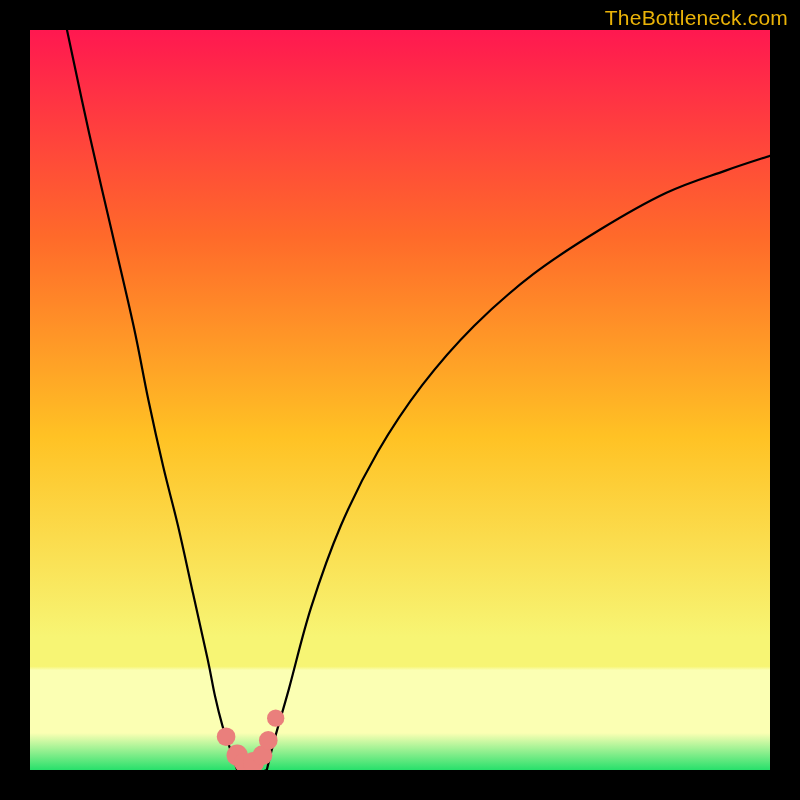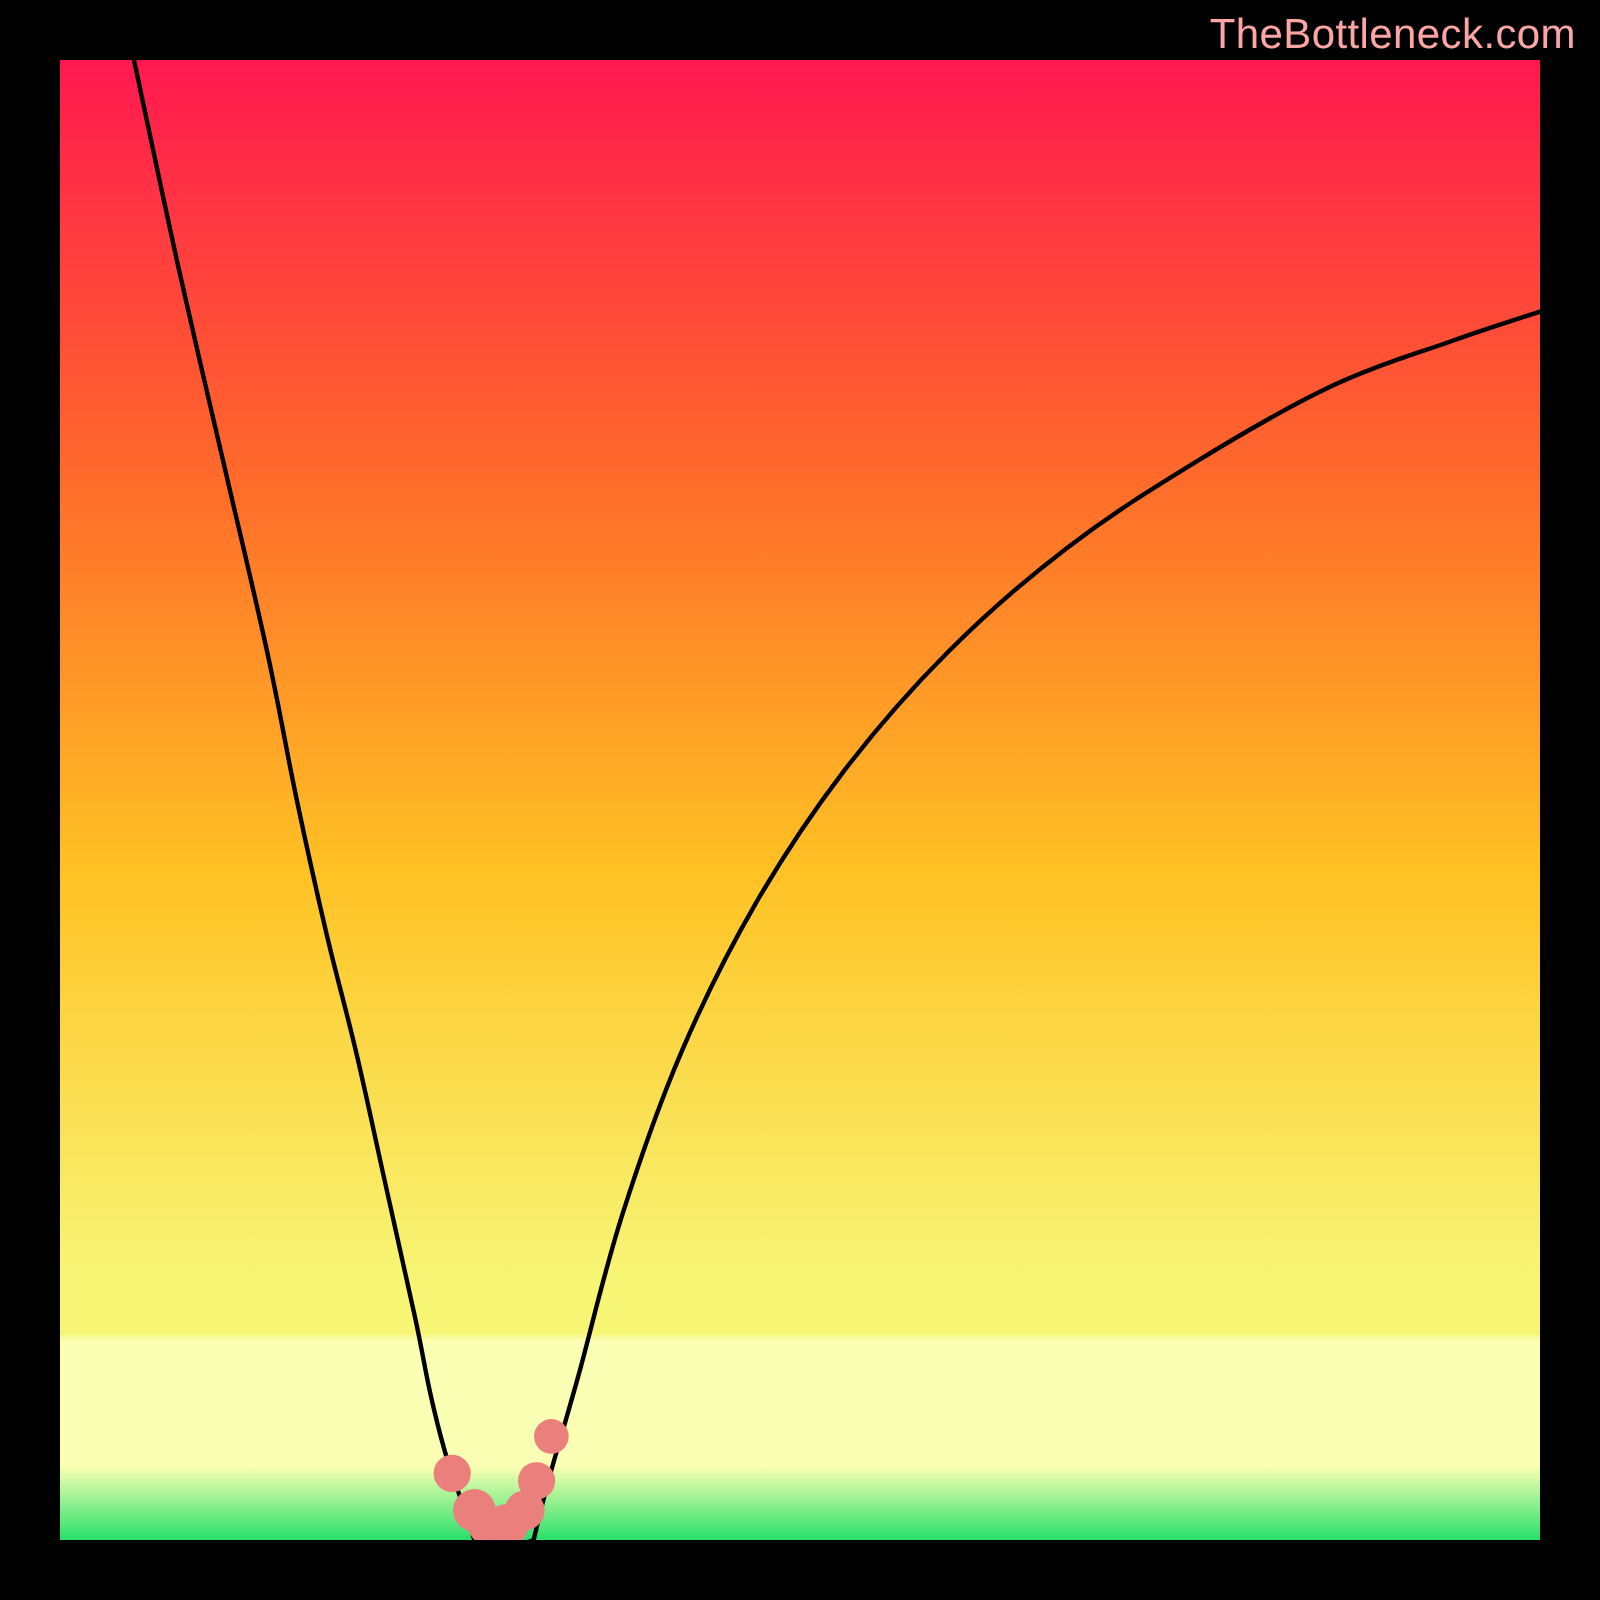--- a/index.html
+++ b/index.html
@@ -27,21 +27,21 @@
   }
   .plot-svg {
     display: block;
     width: 740px;
     height: 740px;
   }
   .watermark {
     position: absolute;
     top: 6px;
     right: 12px;
-    color: #fca5a5;
+    color: #eab308;
     font-size: 21px;
     letter-spacing: 0.2px;
   }
 </style>
 </head>
 <body>
 
 <div class="frame">
 
   <div class="watermark">TheBottleneck.com</div>

